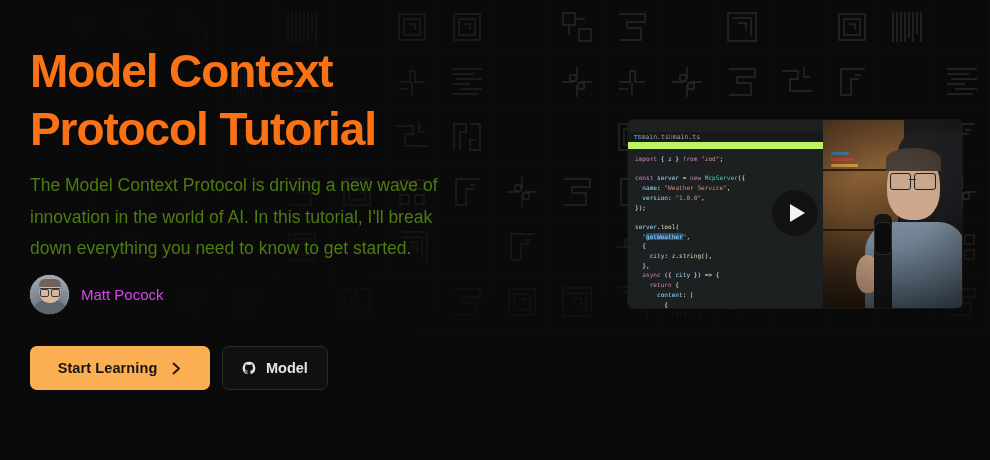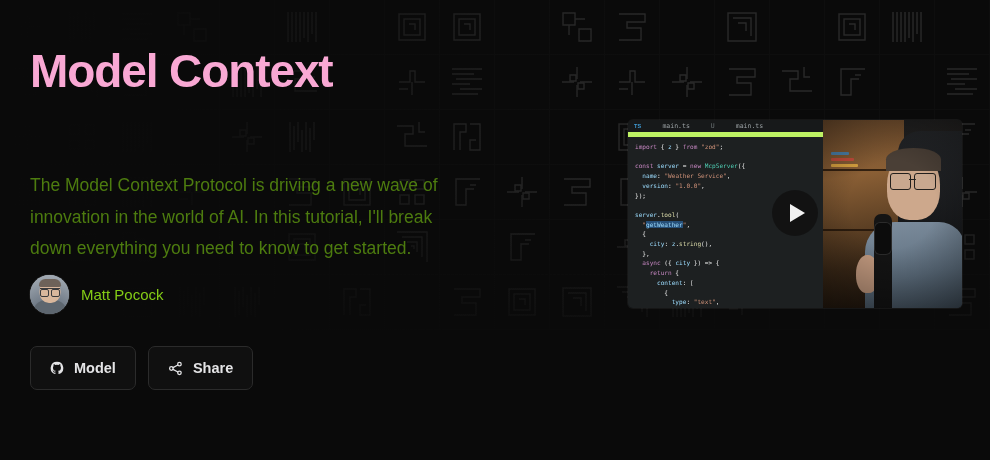--- a/index.html
+++ b/index.html
@@ -37,21 +37,21 @@
       linear-gradient(to bottom, rgba(10,10,10,0) 0%, rgba(10,10,10,0) 40%, rgba(10,10,10,0.75) 68%, #0a0a0a 88%);
   }
 
   
   #content{ position:relative; z-index:2; }
 
   #page-title{
     position:absolute; left:30px; top:42px;
     width:560px;
     font-size:46px; line-height:58px; font-weight:700;
-    letter-spacing:-1.1px; color:#f9a8d4;
+    letter-spacing:-1.1px; color:#f97316;
   }
   #page-title .tline{ display:block; }
 
   #hero-description{
     position:absolute; left:30px; top:170px; width:440px;
     font-size:17.5px; line-height:31.5px; color:#4d7c0f; font-weight:400;
   }
 
   #author-row{
     position:absolute; left:30px; top:275px;
@@ -83,21 +83,21 @@
     content:""; position:absolute; top:0; width:7px; height:5.5px;
     border:1.4px solid #3a3a3c; border-radius:2px;
   }
   #avatar .av-glass:before{ left:0; }
   #avatar .av-glass:after{ right:0; }
   #avatar .av-body{
     position:absolute; left:50%; bottom:-3px; transform:translateX(-50%);
     width:34px; height:17px; border-radius:13px 13px 0 0;
     background:#5d666f;
   }
-  #author-name{ font-size:15px; color:#84cc16; }
+  #author-name{ font-size:15px; color:#d946ef; }
 
   #action-bar{
     position:absolute; left:30px; top:346px;
     display:flex; align-items:center; gap:12px;
   }
   #start-learning-button{
     height:44px; padding:0 22px; border:none; border-radius:7px;
     background:#fbae52; color:#151515;
     font-family:"Liberation Sans", sans-serif;
     font-size:14.5px; font-weight:700; letter-spacing:.1px;
@@ -121,21 +121,21 @@
     background:#101418; display:flex; z-index:2;
     box-shadow:0 0 0 1px rgba(255,255,255,0.05);
     cursor:pointer;
   }
   #code-pane{
     width:195px; height:100%; position:relative;
     background:#1d2021; overflow:hidden;
   }
   #editor-tabbar{
     height:17px; background:#17191a; display:flex; align-items:center;
-    padding:0 6px; gap:21px; border-bottom:5px solid #bef264;
+    padding:0 6px; gap:0; border-bottom:7px solid #bef264;margin-top:12px;
   }
   #editor-tabbar .ts-badge{ color:#3f9cd6; font-size:5.5px; font-weight:700;
     font-family:"Liberation Sans", sans-serif; letter-spacing:.2px; }
   #editor-tabbar .tabname{ color:#9aa0a3; font-size:6.5px;
     font-family:"DejaVu Sans Mono", monospace; }
   #editor-tabbar .tabstate{ color:#6d7477; font-size:6.5px;
     font-family:"DejaVu Sans Mono", monospace; }
   #code-body{
     padding:5px 0 0 7px;
     font-family:"DejaVu Sans Mono", monospace;
@@ -746,61 +746,56 @@
         </svg>
       </div>
     </div>
   <div id="bg-fade"></div>
 </div>
 
 <div id="content">
 
   <h1 id="page-title">
     <span class="tline">Model Context</span>
+    <span class="tline">Protocol Tutorial</span>
   </h1>
 
   <p id="hero-description">The Model Context Protocol is driving a new wave of innovation in the world of AI. In this tutorial, I'll break down everything you need to know to get started.</p>
 
   <div id="author-row">
     <div id="avatar">
       <span class="av-bg"></span>
       <span class="av-body"></span>
       <span class="av-head"></span>
       <span class="av-hair"></span>
       <span class="av-glass"></span>
     </div>
     <span id="author-name">Matt Pocock</span>
   </div>
 
   <div id="action-bar">
 
+    <button id="start-learning-button">
+      <span>Start Learning</span>
+      <span class="chev">
+        <svg width="11" height="13" viewBox="0 0 11 13" aria-hidden="true">
+          <path d="M2.5 1.5 L8 6.5 L2.5 11.5" fill="none" stroke="#151515" stroke-width="1.8" stroke-linecap="round" stroke-linejoin="round"></path>
+        </svg>
+      </span>
+    </button>
 
     <button class="ghost-button" id="code-button">
       <span>
         <svg width="14" height="14" viewBox="0 0 16 16" aria-hidden="true">
           <path fill="#e4e4e6" d="M8 .8a7.2 7.2 0 0 0-2.28 14.03c.36.07.49-.16.49-.35l-.01-1.23c-2 .44-2.43-.96-2.43-.96-.33-.83-.8-1.06-.8-1.06-.65-.45.05-.44.05-.44.72.05 1.1.74 1.1.74.64 1.1 1.68.78 2.09.6.07-.47.25-.79.45-.97-1.6-.18-3.28-.8-3.28-3.56 0-.79.28-1.43.74-1.93-.07-.18-.32-.91.07-1.9 0 0 .6-.19 1.97.74a6.8 6.8 0 0 1 3.6 0c1.36-.93 1.96-.74 1.96-.74.4.99.15 1.72.07 1.9.46.5.74 1.14.74 1.93 0 2.77-1.68 3.38-3.29 3.56.26.22.49.66.49 1.34l-.01 1.98c0 .2.13.42.5.35A7.2 7.2 0 0 0 8 .8z"></path>
         </svg>
       </span>
       <span>Model</span>
     </button>
 
-    <button class="ghost-button" id="share-button">
-      <span>
-        <svg width="15" height="15" viewBox="0 0 16 16" aria-hidden="true">
-          <g fill="none" stroke="#e4e4e6" stroke-width="1.35" stroke-linecap="round">
-            <circle cx="12.2" cy="3.4" r="1.9"></circle>
-            <circle cx="3.6" cy="8" r="1.9"></circle>
-            <circle cx="12.2" cy="12.6" r="1.9"></circle>
-            <path d="M5.35 7.1 L10.5 4.3"></path>
-            <path d="M5.35 8.95 L10.5 11.7"></path>
-          </g>
-        </svg>
-      </span>
-      <span>Share</span>
-    </button>
 
   </div>
 
   <div id="video-card">
 
     <div id="code-pane">
       <div id="editor-tabbar">
         <span class="ts-badge">TS</span>
         <span class="tabname">main.ts</span>
         <span class="tabstate">U</span>

